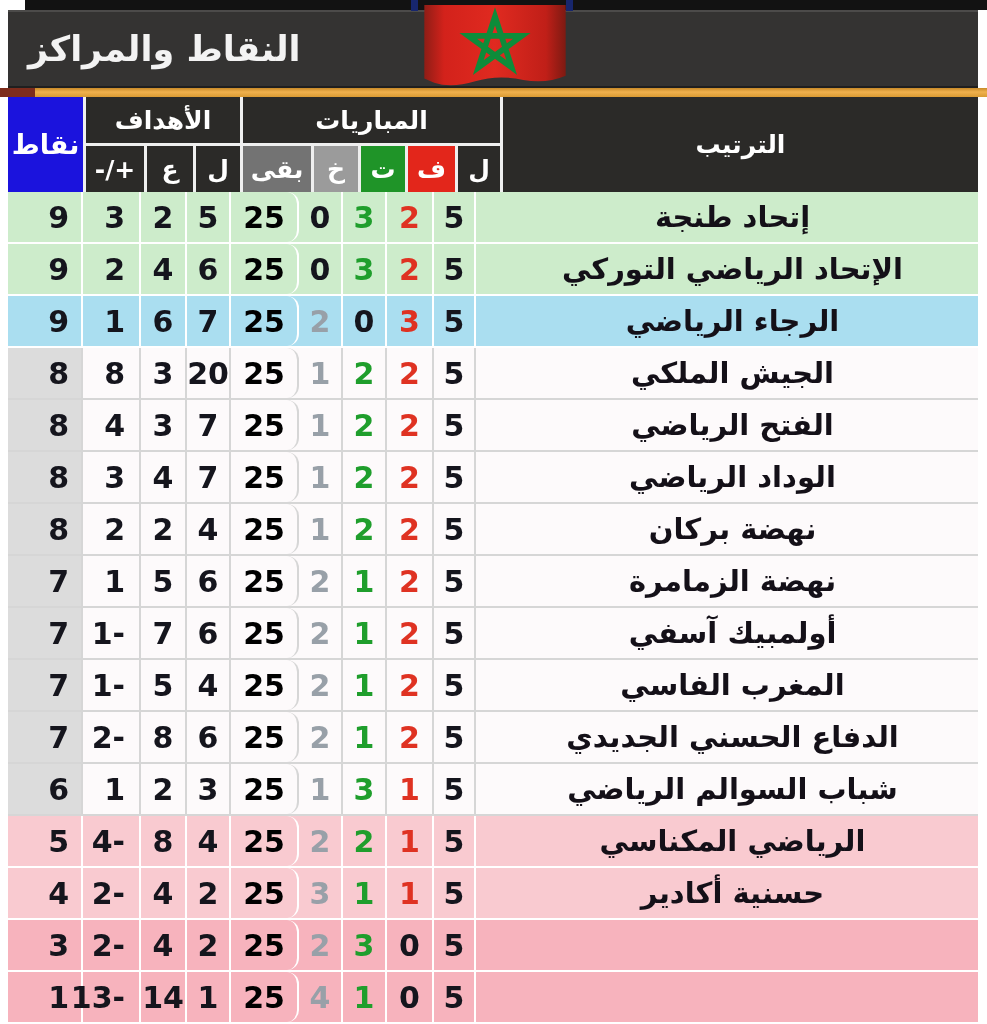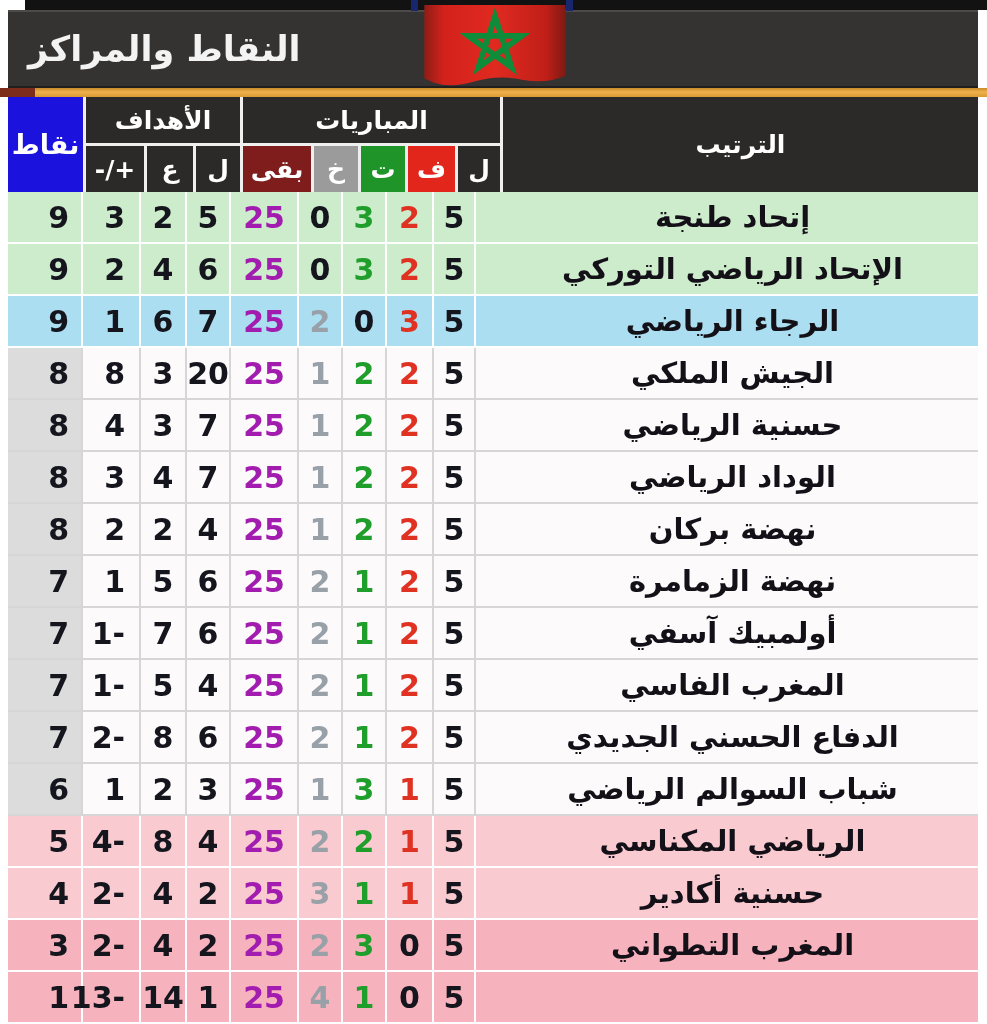--- a/index.html
+++ b/index.html
@@ -25,39 +25,39 @@
          display:grid;grid-template-columns:75px 58px 46px 44px 68px 44px 44px 47px 42px 1fr;
          grid-template-rows:46px 46px;gap:3px;border-radius:15px;}
   .hcell{background:#2b2a28;color:#ffffff;display:flex;align-items:center;justify-content:center;
          font-size:25px;direction:rtl;}
   .h-points{grid-column:1;grid-row:1/3;background:#1b13dd;font-size:27px;}
   .h-goals{grid-column:2/5;grid-row:1;}
   .h-matches{grid-column:5/10;grid-row:1;}
   .h-rank{grid-column:10;grid-row:1/3;}
   .h-diff{grid-column:2;grid-row:2;direction:ltr;}
   .h-ga{grid-column:3;grid-row:2;} .h-gf{grid-column:4;grid-row:2;}
-  .h-rem{grid-column:5;grid-row:2;background:#7f1d1d;}
+  .h-rem{grid-column:5;grid-row:2;background:#737373;}
   .h-loss{grid-column:6;grid-row:2;background:#9b9b9b;}
   .h-draw{grid-column:7;grid-row:2;background:#1f9428;}
   .h-win{grid-column:8;grid-row:2;background:#e3261b;}
   .h-played{grid-column:9;grid-row:2;}
 
   .tbody{position:absolute;left:8px;right:9px;top:192px;}
   .row{height:52px;box-sizing:border-box;border-bottom:2px solid var(--sep);}
   .zone-green{--sep:#ffffff;background:#cdeccb;}
   .zone-blue{--sep:#ffffff;background:#aadef0;}
   .zone-white{--sep:#d6d6d6;background:#fdfafb;}
   .zone-pink{--sep:#ffffff;background:#f9cad0;}
   .zone-pink-deep{--sep:#ffffff;background:#f7b3bd;}
   .cell{display:flex;align-items:center;justify-content:center;box-sizing:border-box;
         border-right:2px solid var(--sep);font-size:30px;color:#15151d;direction:ltr;}
   .zone-white .c-points{background:#dcdcdc;}
   .c-points{justify-content:flex-end;padding-right:12px;}
   .c-diff{justify-content:flex-end;padding-right:14px;}
-  .c-rem{color:#a21caf;}
+  .c-rem{color:#000000;border-radius:12px;}
   .c-loss{color:#98a0a8;} .c-draw{color:#1f9e2c;} .c-win{color:#df3222;}
   .c-loss.zero,.c-draw.zero,.c-win.zero{color:#15151d;}
   .c-team{direction:rtl;font-size:29px;border-right:none;color:#141018;padding-left:11px;}
 </style>
 </head>
 <body>
 
 <div class="page">
 
   <div class="top-strip"></div>
@@ -154,21 +154,21 @@
       <div class="row grid zone-white">
         <div class="cell c-points">8</div>
         <div class="cell c-diff">4</div>
         <div class="cell c-ga">3</div>
         <div class="cell c-gf">7</div>
         <div class="cell c-rem">25</div>
         <div class="cell c-loss">1</div>
         <div class="cell c-draw">2</div>
         <div class="cell c-win">2</div>
         <div class="cell c-played">5</div>
-        <div class="cell c-team">حسنية الرياضي</div>
+        <div class="cell c-team">الفتح الرياضي</div>
       </div>
       <div class="row grid zone-white">
         <div class="cell c-points">8</div>
         <div class="cell c-diff">3</div>
         <div class="cell c-ga">4</div>
         <div class="cell c-gf">7</div>
         <div class="cell c-rem">25</div>
         <div class="cell c-loss">1</div>
         <div class="cell c-draw">2</div>
         <div class="cell c-win">2</div>
@@ -274,21 +274,20 @@
       <div class="row grid zone-pink-deep">
         <div class="cell c-points">3</div>
         <div class="cell c-diff">2-</div>
         <div class="cell c-ga">4</div>
         <div class="cell c-gf">2</div>
         <div class="cell c-rem">25</div>
         <div class="cell c-loss">2</div>
         <div class="cell c-draw">3</div>
         <div class="cell c-win zero">0</div>
         <div class="cell c-played">5</div>
-        <div class="cell c-team">المغرب التطواني</div>
       </div>
       <div class="row grid zone-pink-deep">
         <div class="cell c-points">1</div>
         <div class="cell c-diff">13-</div>
         <div class="cell c-ga">14</div>
         <div class="cell c-gf">1</div>
         <div class="cell c-rem">25</div>
         <div class="cell c-loss">4</div>
         <div class="cell c-draw">1</div>
         <div class="cell c-win zero">0</div>

